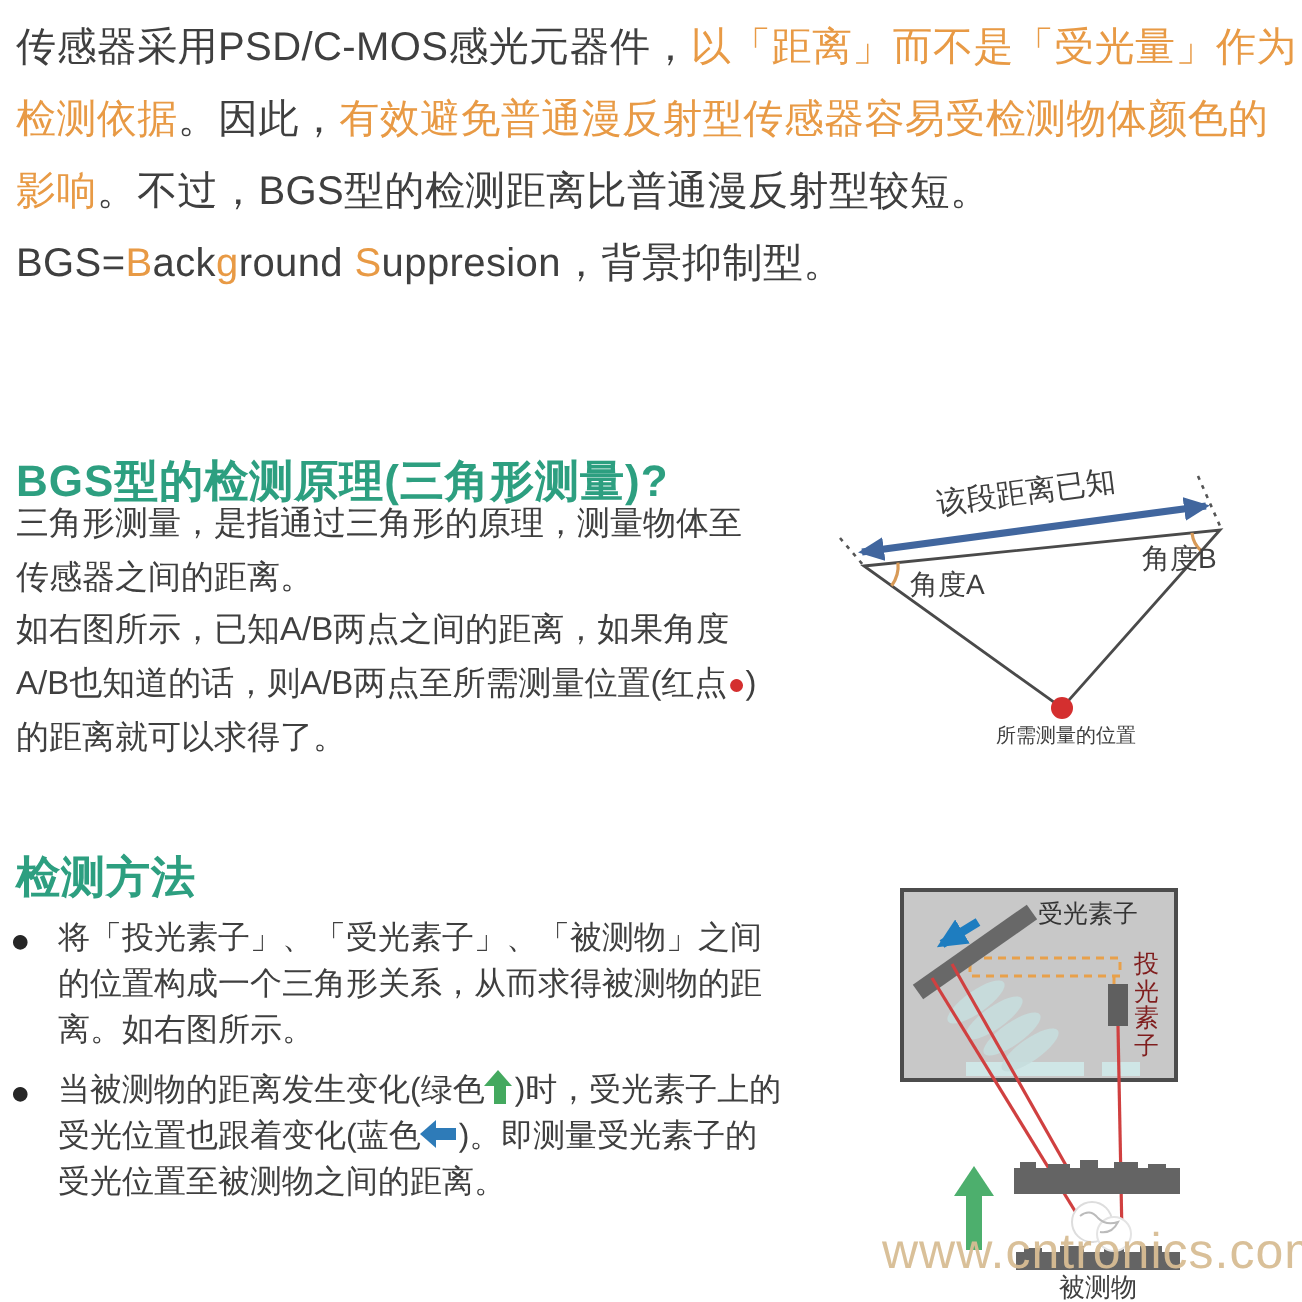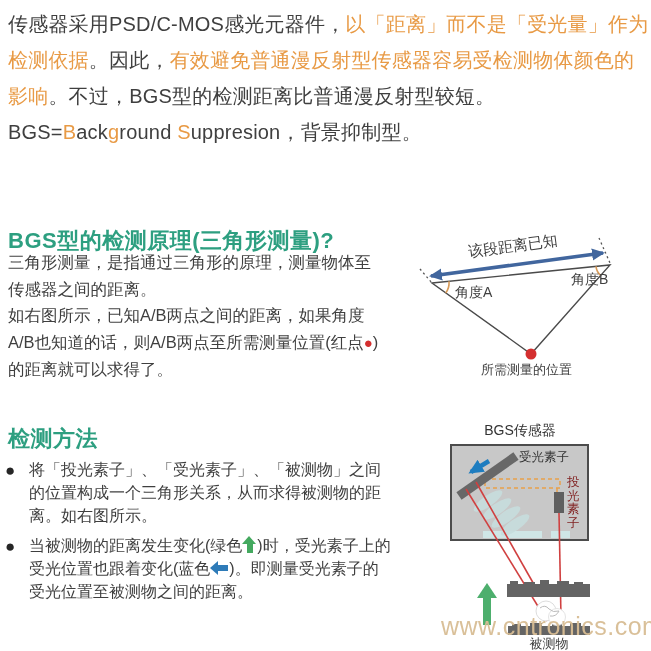--- a/index.html
+++ b/index.html
@@ -22,21 +22,21 @@
   .s1-text p{margin:0;font-size:16.5px;line-height:26.5px;}
   .red-dot-inline{color:#d42f2f;font-size:15px;}
 
   
   .tri{position:absolute;left:395px;top:233px;width:256px;height:157px;}
   .tri svg{position:absolute;left:0;top:0;}
   .tri-label{position:absolute;font-size:15px;color:#3f3f3f;white-space:nowrap;}
   .lbl-dist{left:56px;top:4px;width:124px;text-align:center;transform:rotate(-7.5deg);}
   .lbl-angle-a{left:60px;top:51px;font-size:14px;}
   .lbl-angle-b{left:154px;top:38px;font-size:14px;margin-left:22px;}
-  .lbl-point{left:86px;top:128px;width:104px;font-size:13px;}
+  .lbl-point{left:86px;top:128px;width:104px;text-align:center;font-size:10px;}
 
   
   .bullets{position:absolute;left:5px;top:458px;width:386px;}
   .bullet{position:relative;padding-left:24px;margin:0 0 7px 0;font-size:16px;line-height:23px;}
   .bullet .marker{position:absolute;left:0;top:1px;font-size:17px;color:#262626;}
 
   
   .arrow-up-icon{display:inline-block;vertical-align:-2px;width:15px;height:17px;position:relative;}
   .arrow-up-icon::before{content:"";position:absolute;top:0;left:0;border-left:7.5px solid transparent;border-right:7.5px solid transparent;border-bottom:8px solid #44a95f;}
   .arrow-up-icon::after{content:"";position:absolute;top:8px;left:4.5px;width:6px;height:9px;background:#44a95f;}
@@ -167,21 +167,20 @@
         <rect x="112" y="204" width="10" height="3"></rect>
         <rect x="130" y="203" width="11" height="4"></rect>
       </g>
 
       <g>
         <circle cx="106" cy="191" r="10" fill="#ffffff" stroke="#dddddd" stroke-width="1"></circle>
         <circle cx="117" cy="197" r="8.5" fill="#ffffff" stroke="#e4e4e4" stroke-width="1"></circle>
         <path d="M100,188 q5,-4 9,1 q4,4 10,2 q-3,6 -9,5" fill="none" stroke="#bbbbbb" stroke-width="1"></path>
       </g>
     </svg>
-    <div class="sensor-title">BGS传感器</div>
     <div class="lbl-receiver">受光素子</div>
     <div class="lbl-emitter">投光素子</div>
     <div class="lbl-object">被测物</div>
   </div>
 
   <div class="watermark">www.cntronics.com</div>
 
 </div>
 
 </body></html>

